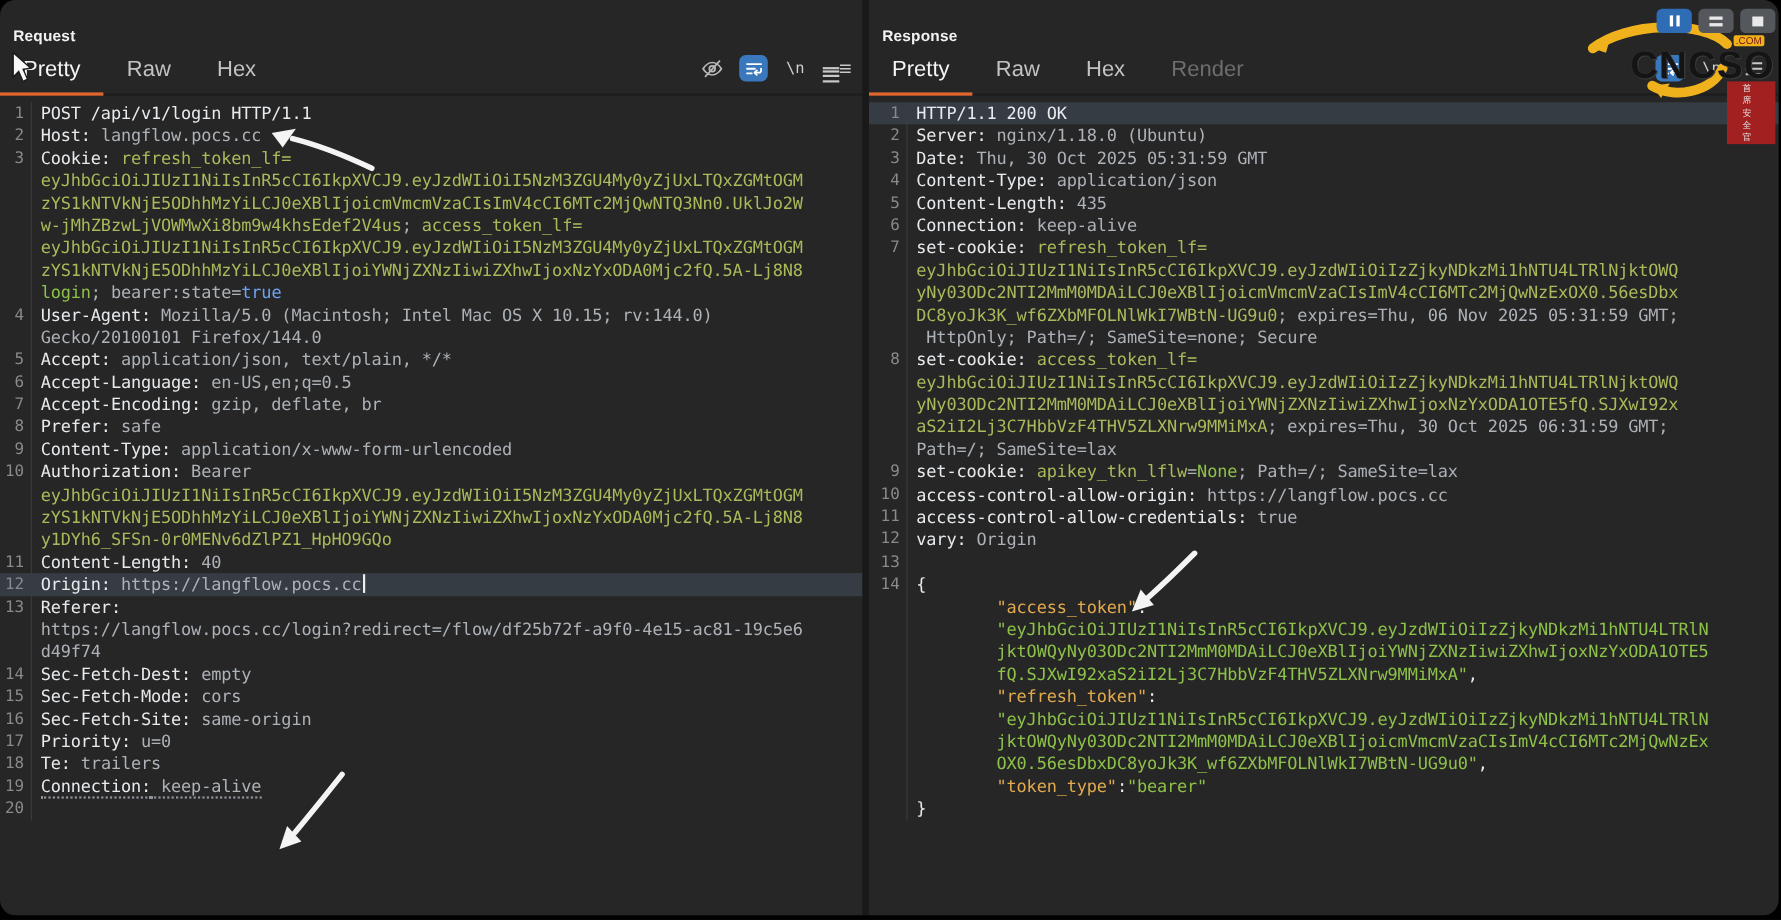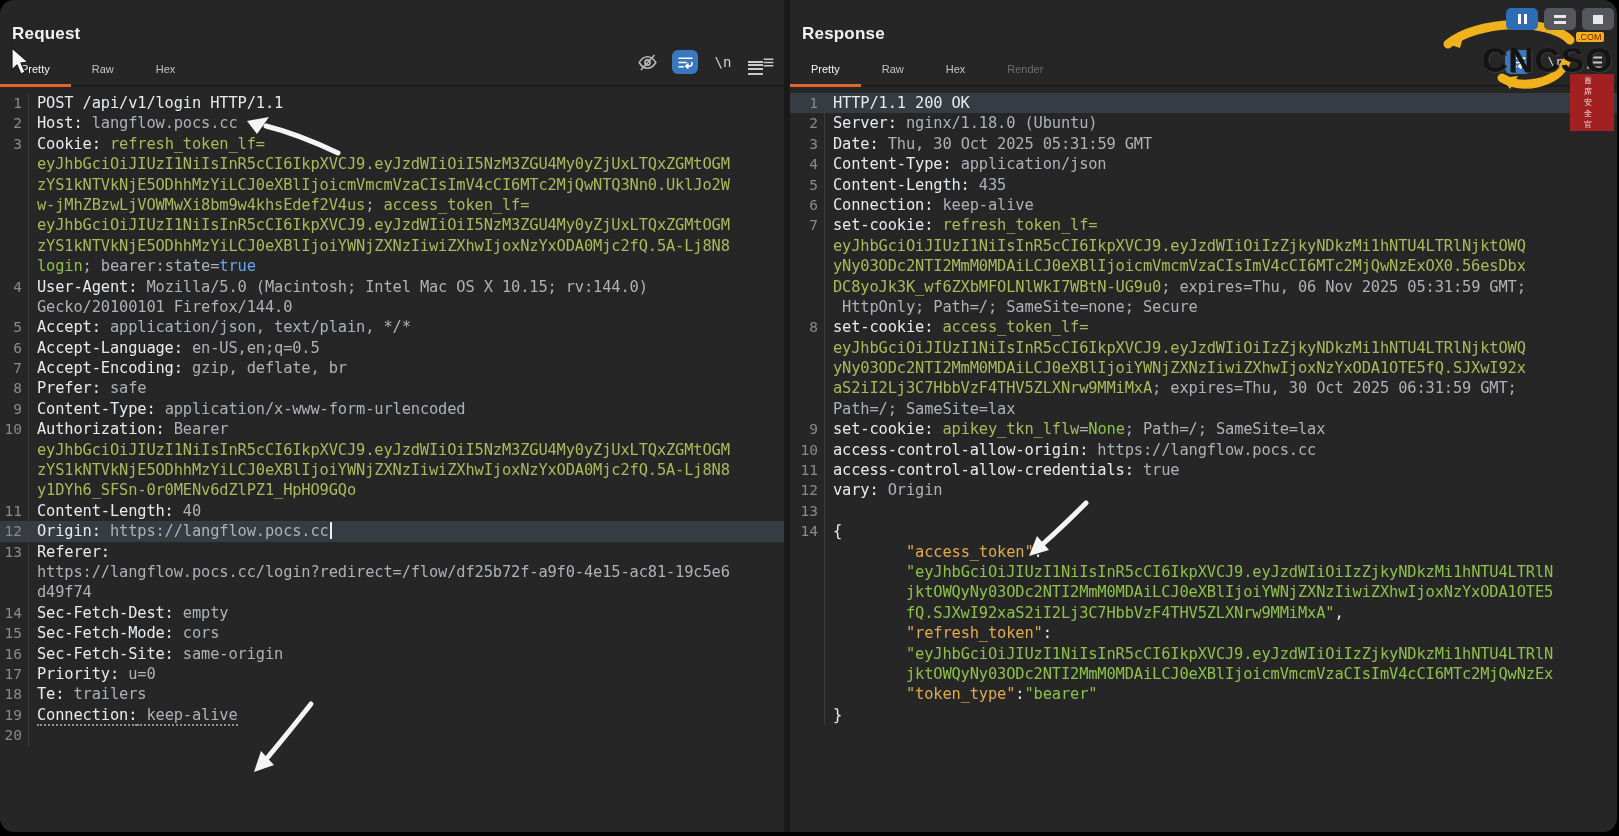--- a/index.html
+++ b/index.html
@@ -3,23 +3,23 @@
 <meta charset="utf-8">
 <style>
   html,body{margin:0;padding:0;background:#000;width:1619px;height:836px;overflow:hidden;}
   #window{position:absolute;left:0;top:0;width:1617px;height:832px;background:#262626;
           border-radius:14px;overflow:hidden;font-family:"Liberation Sans",sans-serif;}
   .panel{position:absolute;top:0;bottom:0;}
   #request-panel{left:0;width:784px;}
   #response-panel{left:790px;width:827px;}
   #divider{position:absolute;left:784px;top:0;bottom:0;width:6px;background:#191919;}
   .panel-header{padding:24px 0 0 12px;}
-  .panel-title{color:#f2f2f2;font-size:17px;font-weight:bold;letter-spacing:.2px;height:24px;}
+  .panel-title{color:#f2f2f2;font-size:14px;font-weight:bold;letter-spacing:.2px;height:24px;}
   .tabbar{position:relative;height:37px;border-bottom:2px solid #1d1d1d;display:flex;align-items:flex-end;padding-left:0;}
-  .tab{display:inline-block;color:#c3c3c3;font-size:11px;padding:8px 21px 9px 21px;cursor:default;border-bottom:3px solid transparent;margin-bottom:-2px;}
+  .tab{display:inline-block;color:#c3c3c3;font-size:20px;padding:8px 21px 9px 21px;cursor:default;border-bottom:3px solid transparent;margin-bottom:-2px;}
   .tab.active{color:#f5f5f5;border-bottom:3px solid #e0662e;}
   .tab.disabled{color:#6e6e6e;}
   .toolbar{position:absolute;right:10px;top:2px;display:flex;align-items:center;gap:12px;}
   .tbtn{width:26px;height:24px;display:flex;align-items:center;justify-content:center;border-radius:6px;}
   .tbtn.blue{background:#3a78bd;}
   .nl{color:#cfcfcf;font-size:14px;font-family:"DejaVu Sans Mono",monospace;}
   .burger span{display:block;width:15px;height:2px;background:#c9c9c9;margin:2.5px 0;}
   
   .code{padding-top:6px;font-family:"DejaVu Sans Mono",monospace;font-size:15.4px;}
   .crow{display:flex;line-height:20.4px;height:20.4px;white-space:pre;}
@@ -177,20 +177,21 @@
         <div class="crow"><span class="ln">12</span><span class="ctext"><span class="sg h">vary:</span><span class="sg v"> Origin</span></span></div>
         <div class="crow"><span class="ln">13</span><span class="ctext"></span></div>
         <div class="crow"><span class="ln">14</span><span class="ctext"><span class="sg wh">{</span></span></div>
         <div class="crow"><span class="ln"></span><span class="ctext"><span class="sg wh">        </span><span class="sg key">"access_token"</span><span class="sg wh">:</span></span></div>
         <div class="crow"><span class="ln"></span><span class="ctext"><span class="sg wh">        </span><span class="sg grn">"eyJhbGciOiJIUzI1NiIsInR5cCI6IkpXVCJ9.eyJzdWIiOiIzZjkyNDkzMi1hNTU4LTRlN</span></span></div>
         <div class="crow"><span class="ln"></span><span class="ctext"><span class="sg grn">        jktOWQyNy03ODc2NTI2MmM0MDAiLCJ0eXBlIjoiYWNjZXNzIiwiZXhwIjoxNzYxODA1OTE5</span></span></div>
         <div class="crow"><span class="ln"></span><span class="ctext"><span class="sg grn">        fQ.SJXwI92xaS2iI2Lj3C7HbbVzF4THV5ZLXNrw9MMiMxA"</span><span class="sg wh">,</span></span></div>
         <div class="crow"><span class="ln"></span><span class="ctext"><span class="sg wh">        </span><span class="sg key">"refresh_token"</span><span class="sg wh">:</span></span></div>
         <div class="crow"><span class="ln"></span><span class="ctext"><span class="sg wh">        </span><span class="sg grn">"eyJhbGciOiJIUzI1NiIsInR5cCI6IkpXVCJ9.eyJzdWIiOiIzZjkyNDkzMi1hNTU4LTRlN</span></span></div>
         <div class="crow"><span class="ln"></span><span class="ctext"><span class="sg grn">        jktOWQyNy03ODc2NTI2MmM0MDAiLCJ0eXBlIjoicmVmcmVzaCIsImV4cCI6MTc2MjQwNzEx</span></span></div>
+        <div class="crow"><span class="ln"></span><span class="ctext"><span class="sg grn">        OX0.56esDbxDC8yoJk3K_wf6ZXbMFOLNlWkI7WBtN-UG9u0"</span><span class="sg wh">,</span></span></div>
         <div class="crow"><span class="ln"></span><span class="ctext"><span class="sg wh">        </span><span class="sg key">"token_type"</span><span class="sg wh">:</span><span class="sg grn">"bearer"</span></span></div>
         <div class="crow"><span class="ln"></span><span class="ctext"><span class="sg wh">}</span></span></div>
       </div>
   </div>
 
   <div id="win-controls">
     <span class="wbtn blue">
         <span class="vbar"></span>
         <span class="vbar"></span>
       </span>

